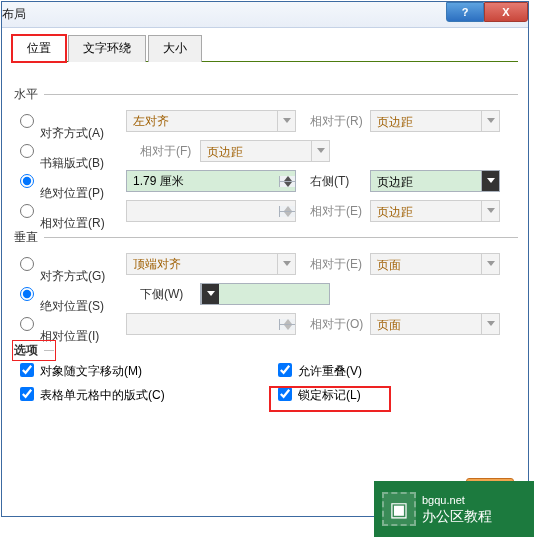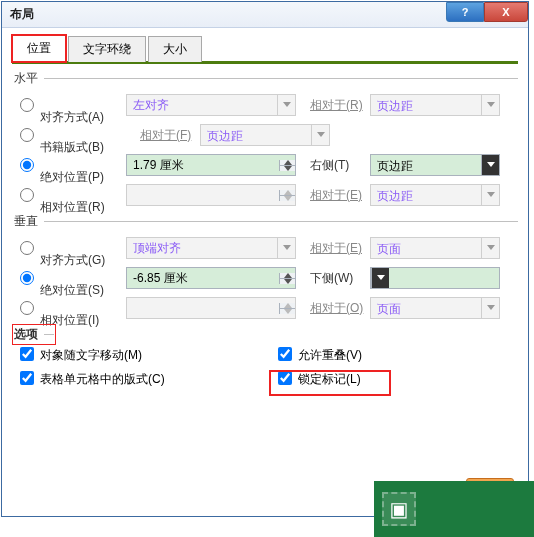--- a/index.html
+++ b/index.html
@@ -23,24 +23,22 @@
   }
   .titlebar {
     height: 26px;
     background: linear-gradient(to bottom, #f4f7fb, #e8eef7);
     border-bottom: 1px solid #c5d2e6;
     position: relative;
     display: flex;
     align-items: center;
   }
   .title {
-    padding-left: 8px;
     font-size: 12px;
     color: #222;
-    font-weight: bold;
   }
   .win-controls {
     position: absolute;
     right: 0;
     top: 0;
     display: flex;
   }
   .win-btn {
     width: 38px;
     height: 20px;
@@ -60,23 +58,22 @@
     background: linear-gradient(to bottom,#e57a71,#c9473b);
     border: 1px solid #a33a30;
     border-radius: 0 0 3px 0;
     width: 44px;
   }
   .body-area {
     padding: 6px 10px 10px 10px;
   }
   .tabs {
     display: flex;
-    border-bottom: 3px solid #4d7c0f;
-    margin-bottom: 6px;
-    align-items: flex-end;
+    border-bottom: 1px solid #4d7c0f;
+    margin-bottom: 24px;
   }
   .tab {
     padding: 4px 14px;
     border: 1px solid #a9a9a9;
     border-bottom: none;
     margin-right: 2px;
     background: #f0f0f0;
     position: relative;
     top: 1px;
     cursor: pointer;
@@ -126,21 +123,21 @@
   }
   .combo, .spinner {
     height: 22px;
     border: 1px solid #aab2bd;
     display: flex;
     align-items: center;
     position: relative;
     background: #fff;
   }
   .combo { width: 170px; }
-  .combo.disabled { background: #f3f3f3; color: #8b5cf6; border-color:#cfcfcf; }
+  .combo.disabled { background: #f3f3f3; color: #a16207; border-color:#cfcfcf; }
   .combo .val { flex:1; padding: 0 6px; }
   .combo .arrow {
     width: 18px; height: 100%;
     border-left: 1px solid #aab2bd;
     display:flex; align-items:center; justify-content:center;
     cursor: pointer;
   }
   .combo.disabled .arrow { border-left-color:#cfcfcf; cursor:default; }
   .arrow svg { width:8px; height:6px; }
   .spinner { width:170px; background:#d6edd9; }
@@ -148,21 +145,21 @@
   .spinner .val { flex:1; padding:4px 6px;border-radius:6px; }
   .spinner .spins { width:16px; display:flex; flex-direction:column; border-left:1px solid #aab2bd; }
   .spinner .spins div { flex:1; display:flex; align-items:center; justify-content:center; cursor:pointer; background:#eef1f4; }
   .spinner .spins div:first-child { border-bottom:1px solid #aab2bd; }
   .midlabel {
     width: 60px;
     text-align: left;
     margin-left: 14px;
     color: #333;
   }
-  .midlabel.disabled { color:#888;text-decoration:underline; }
+  .midlabel.disabled { color:#888; }
   .right-combo { width: 130px; align-items: flex-end; }
   .right-combo.accent { background:#d6edd9; }
   .right-combo .arrow.dark { background:#333; }
   .right-combo .arrow.dark svg polygon { fill:#fff; }
   .checkrow {
     display:flex;
     height: 24px;
   }
   .chk {
     width:14px; height:14px;
@@ -348,35 +345,20 @@
             <svg>
               <polygon points="0,0 8,0 4,5" fill="#999"></polygon>
             </svg>
           </div>
       </div>
     </div>
 
     <div class="row">
       <input type="radio" class="radio" name="v" checked="" style="">
       <span class="rlabel">绝对位置(S)</span>
-      <div class="spinner">
-        <span class="val">-6.85 厘米</span>
-        <div class="spins">
-            <div>
-              <svg width="8" height="5">
-                <polygon points="4,0 8,5 0,5" fill="#555"></polygon>
-              </svg>
-            </div>
-            <div>
-              <svg width="8" height="5">
-                <polygon points="0,0 8,0 4,5" fill="#555"></polygon>
-              </svg>
-            </div>
-          </div>
-      </div>
       <span class="midlabel">下侧(W)</span>
       <div class="combo right-combo accent">
         <div class="arrow dark">
             <svg>
               <polygon points="0,0 8,0 4,5" fill="#fff"></polygon>
             </svg>
           </div>
       </div>
     </div>
 
@@ -433,13 +415,17 @@
     </div>
   </div>
 
   <div class="footer">
     <div class="btn-ok"></div>
   </div>
 </div>
 
 <div class="watermark">
   <div class="logo-sq">▣</div>
+  <div class="txt">
+    <div>bgqu.net</div>
+    <div style="font-size:14px">办公区教程</div>
+  </div>
 </div>
 
 </body></html>

